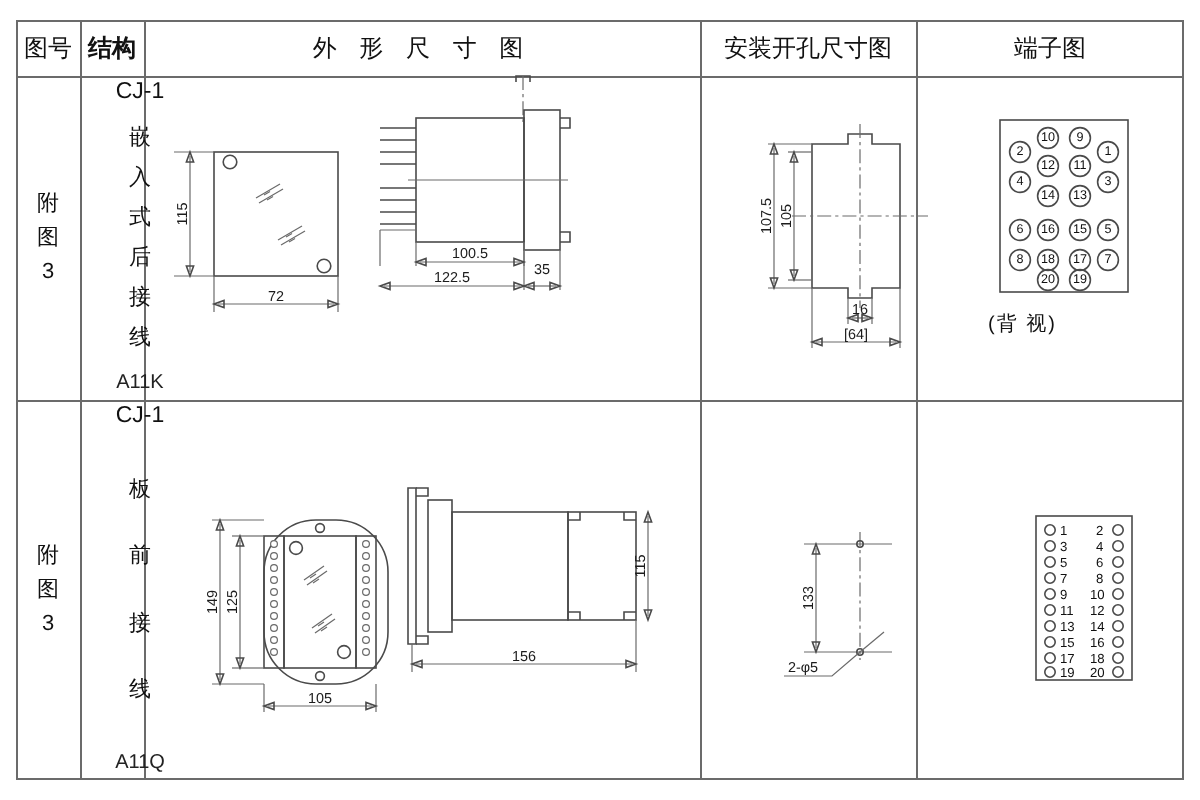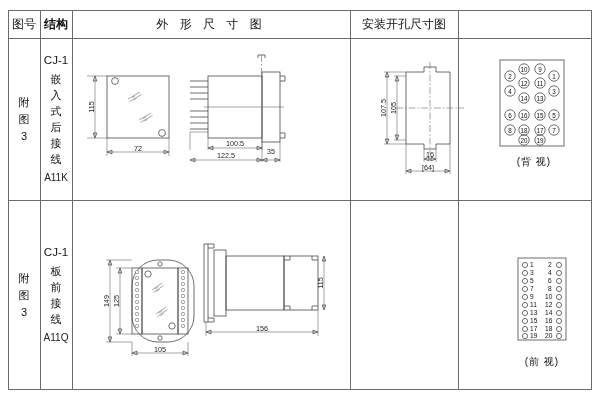--- a/index.html
+++ b/index.html
@@ -20,21 +20,21 @@
 
   
   .hdr{position:absolute;display:flex;align-items:center;justify-content:center;
        height:28px;top:10px;font-size:12px;letter-spacing:0px;color:#111;}
   .hdr.wide{letter-spacing:4px;}
 
   
   .cellno{position:absolute;display:flex;flex-direction:column;align-items:center;
           justify-content:center;font-size:11px;line-height:17px;color:#111;}
   .cellstruct{position:absolute;display:flex;flex-direction:column;align-items:center;
-          justify-content:center;font-size:11px;line-height:16px;color:#111;}
+          justify-content:space-between;font-size:11px;line-height:16px;color:#111;padding-left:14px;}
   .cellstruct .model{font-size:11.5px;margin-bottom:3px;}
   .cellstruct .code{font-size:10px;margin-top:3px;color:#222;}
 
   
   .dwg{position:absolute;}
   svg{display:block;overflow:visible;}
   .ln{stroke:#4a4a4a;stroke-width:0.8;fill:none;}
   .thin{stroke:#6a6a6a;stroke-width:0.6;fill:none;}
   .dash{stroke:#6a6a6a;stroke-width:0.6;fill:none;stroke-dasharray:7 2 1.6 2;}
   .dim{font-size:7.2px;fill:#1c1c1c;font-family:"Liberation Sans",sans-serif;}
@@ -56,20 +56,21 @@
 
   <div class="vline" style="left:40px;"></div>
   <div class="vline" style="left:72px;"></div>
   <div class="vline" style="left:350px;"></div>
   <div class="vline" style="left:458px;"></div>
 
   <div class="hdr" style="left:8px;width:32px;">图号</div>
   <div class="hdr" style="left:40px;width:32px;font-weight:bold;">结构</div>
   <div class="hdr" style="left:350px;width:108px;">安装开孔尺寸图</div>
   <div class="hdr wide" style="left:72px;width:278px;">外 形 尺 寸 图</div>
+  <div class="hdr" style="left:458px;width:134px;">端子图</div>
 
   <div class="cellno" style="left:8px;top:38px;width:32px;height:162px;">
     <span>附</span>
     <span>图</span>
     <span>3</span>
   </div>
 
   <div class="cellstruct" style="left:40px;top:38px;width:32px;height:162px;">
     <span class="model">CJ-1</span>
     <span>嵌</span>
@@ -112,21 +113,21 @@
       </g>
       <g class="thin">
         <line x1="56" y1="52" x2="68" y2="45"></line>
         <line x1="57.5" y1="54.5" x2="69.5" y2="47.5"></line>
         <line x1="60" y1="50.5" x2="63" y2="48.8"></line>
         <line x1="61.5" y1="53" x2="64.5" y2="51.3"></line>
       </g>
     </svg>
   </div>
 
-  <div class="dwg" style="left:180px;top:52px;">
+  <div class="dwg" style="left:180px;top:35px;">
     <svg width="150" height="124" viewBox="0 0 150 124">
 
       <path class="ln" d="M78 6 l0 -3 l7 0 l0 3"></path>
       <line class="dash" x1="81.5" y1="3" x2="81.5" y2="26"></line>
 
       <rect class="ln" x="28" y="24" width="54" height="62" fill="#fff"></rect>
 
       <rect class="ln" x="82" y="20" width="18" height="70" fill="#fff"></rect>
       <path class="ln" d="M100 24 l5 0 l0 5 l-5 0"></path>
       <path class="ln" d="M100 81 l5 0 l0 5 l-5 0"></path>
@@ -257,21 +258,21 @@
           <text class="tnum" x="60" y="18">1</text>
         <circle class="ln" cx="60" cy="33" r="5.2" fill="#fff"></circle>
           <text class="tnum" x="60" y="33">3</text>
         <circle class="ln" cx="60" cy="57" r="5.2" fill="#fff"></circle>
           <text class="tnum" x="60" y="57">5</text>
         <circle class="ln" cx="60" cy="72" r="5.2" fill="#fff"></circle>
           <text class="tnum" x="60" y="72">7</text>
       </g>
     </svg>
   </div>
-  <div class="viewcap" style="left:494px;top:155px;width:80px;text-align:center;">(背 视)</div>
+  <div class="viewcap" style="left:494px;top:155px;width:80px;text-align:left;">(背 视)</div>
 
   <div class="cellno" style="left:8px;top:200px;width:32px;height:190px;">
     <span>附</span>
     <span>图</span>
     <span>3</span>
   </div>
 
   <div class="cellstruct" style="left:40px;top:200px;width:32px;height:190px;">
     <span class="model">CJ-1</span>
     <span>板</span>
@@ -380,20 +381,40 @@
 
       <line class="thin" x1="10" y1="88" x2="10" y2="102"></line>
       <line class="thin" x1="122" y1="76" x2="122" y2="102"></line>
       <line class="thin" x1="12" y1="98" x2="120" y2="98"></line>
       <path class="ln" d="M10 98 l5 -1.8 l0 3.6 Z" fill="#4a4a4a" stroke="none"></path>
       <path class="ln" d="M122 98 l-5 -1.8 l0 3.6 Z" fill="#4a4a4a" stroke="none"></path>
       <text class="dim" x="66" y="96.5" text-anchor="middle">156</text>
     </svg>
   </div>
 
+  <div class="dwg" style="left:384px;top:258px;">
+    <svg width="110" height="108" viewBox="0 0 110 108">
+
+      <line class="thin" x1="18" y1="14" x2="62" y2="14"></line>
+      <line class="dash" x1="46" y1="8" x2="46" y2="72"></line>
+      <circle class="ln" cx="46" cy="14" r="1.6" fill="#fff"></circle>
+
+      <line class="thin" x1="18" y1="68" x2="62" y2="68"></line>
+      <circle class="ln" cx="46" cy="68" r="1.6" fill="#fff"></circle>
+
+      <line class="thin" x1="24" y1="16" x2="24" y2="66"></line>
+      <path class="ln" d="M24 14 l-1.8 5 l3.6 0 Z" fill="#4a4a4a" stroke="none"></path>
+      <path class="ln" d="M24 68 l-1.8 -5 l3.6 0 Z" fill="#4a4a4a" stroke="none"></path>
+      <text class="dimv" x="22.5" y="41" transform="rotate(-90 22.5 41)" text-anchor="middle">133</text>
+
+      <path class="thin" d="M46 68 l12 -10"></path>
+      <path class="thin" d="M46 68 l-14 12 l-24 0"></path>
+      <text class="dim" x="10" y="78">2-φ5</text>
+    </svg>
+  </div>
 
   <div class="dwg" style="left:514px;top:256px;">
     <svg width="56" height="88" viewBox="0 0 56 88">
       <rect class="ln" x="4" y="2" width="48" height="82" fill="#fff"></rect>
       <g>
         <circle class="ln" cx="11" cy="9" r="2.6" fill="#fff"></circle>
           <text class="tnum2" x="16" y="11.4">1</text>
         <circle class="ln" cx="45" cy="9" r="2.6" fill="#fff"></circle>
           <text class="tnum2" x="34" y="11.4">2</text>
         <circle class="ln" cx="11" cy="17" r="2.6" fill="#fff"></circle>
@@ -428,15 +449,14 @@
           <text class="tnum2" x="16" y="75.4">17</text>
         <circle class="ln" cx="45" cy="73" r="2.6" fill="#fff"></circle>
           <text class="tnum2" x="31" y="75.4">18</text>
         <circle class="ln" cx="11" cy="80" r="2.6" fill="#fff"></circle>
           <text class="tnum2" x="16" y="82.4">19</text>
         <circle class="ln" cx="45" cy="80" r="2.6" fill="#fff"></circle>
           <text class="tnum2" x="31" y="82.4">20</text>
       </g>
     </svg>
   </div>
-  <div class="viewcap" style="left:494px;top:355px;width:96px;text-align:center;">(前 视)</div>
 
 </div>
 
 </body></html>

